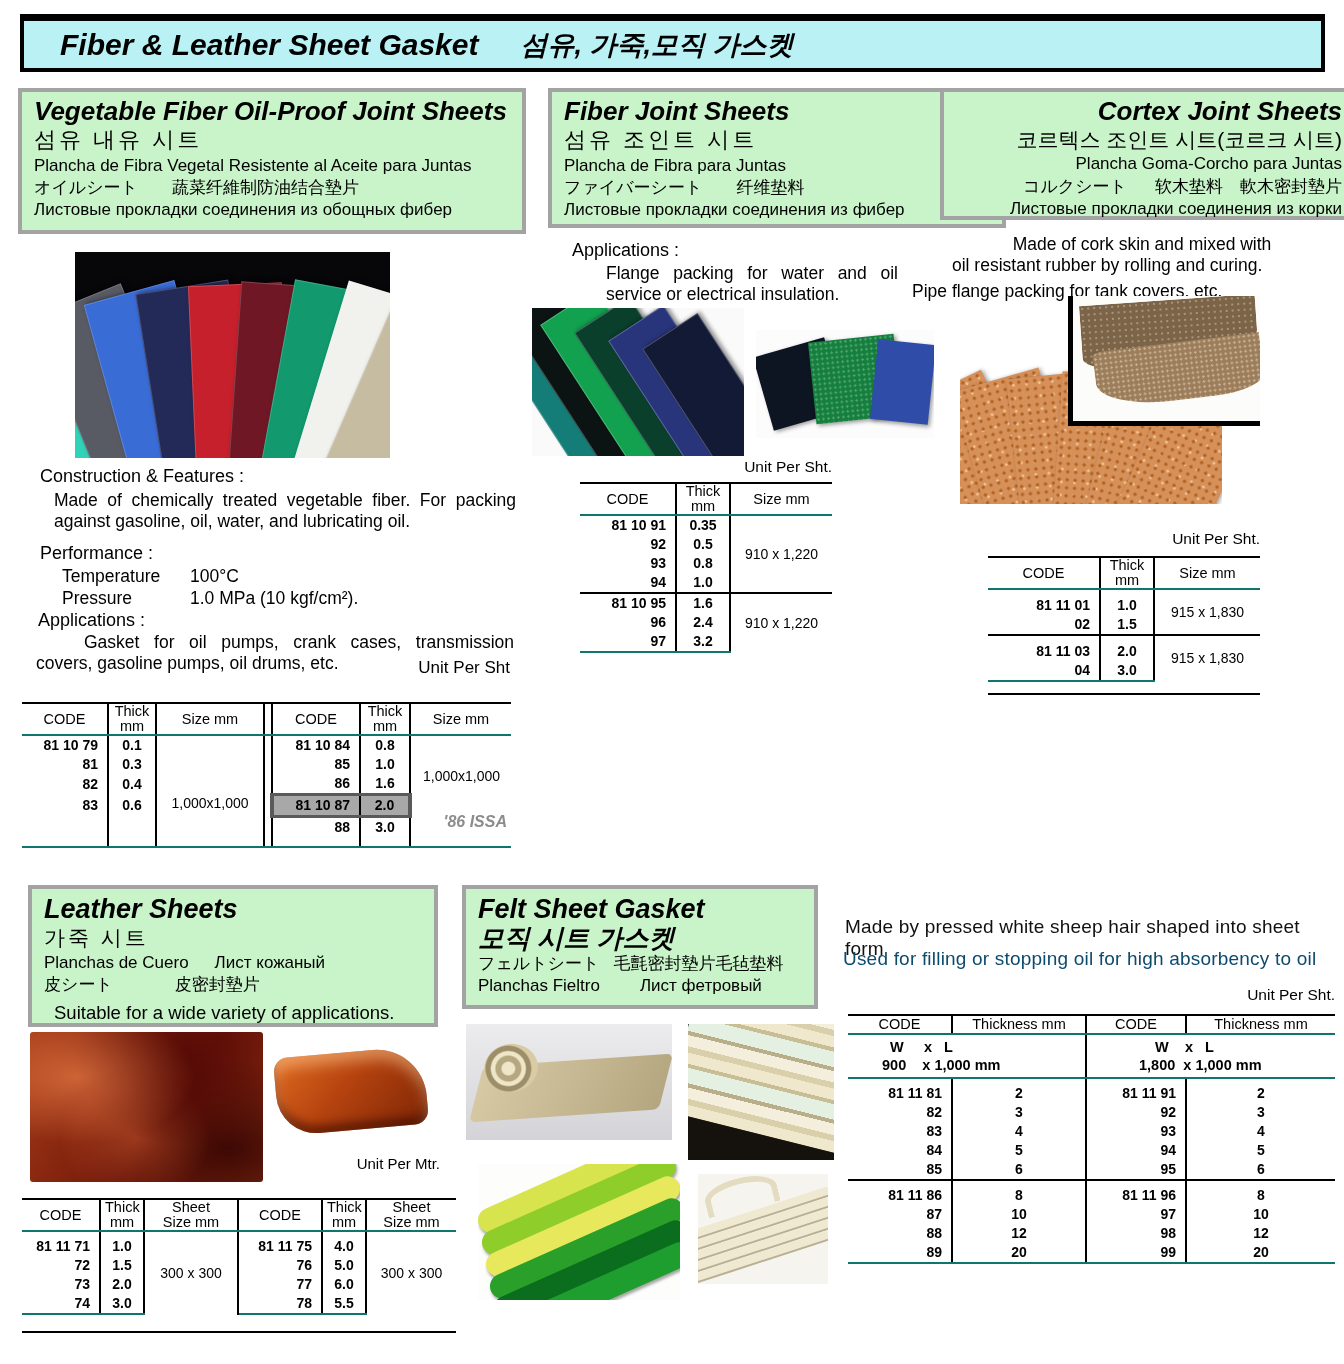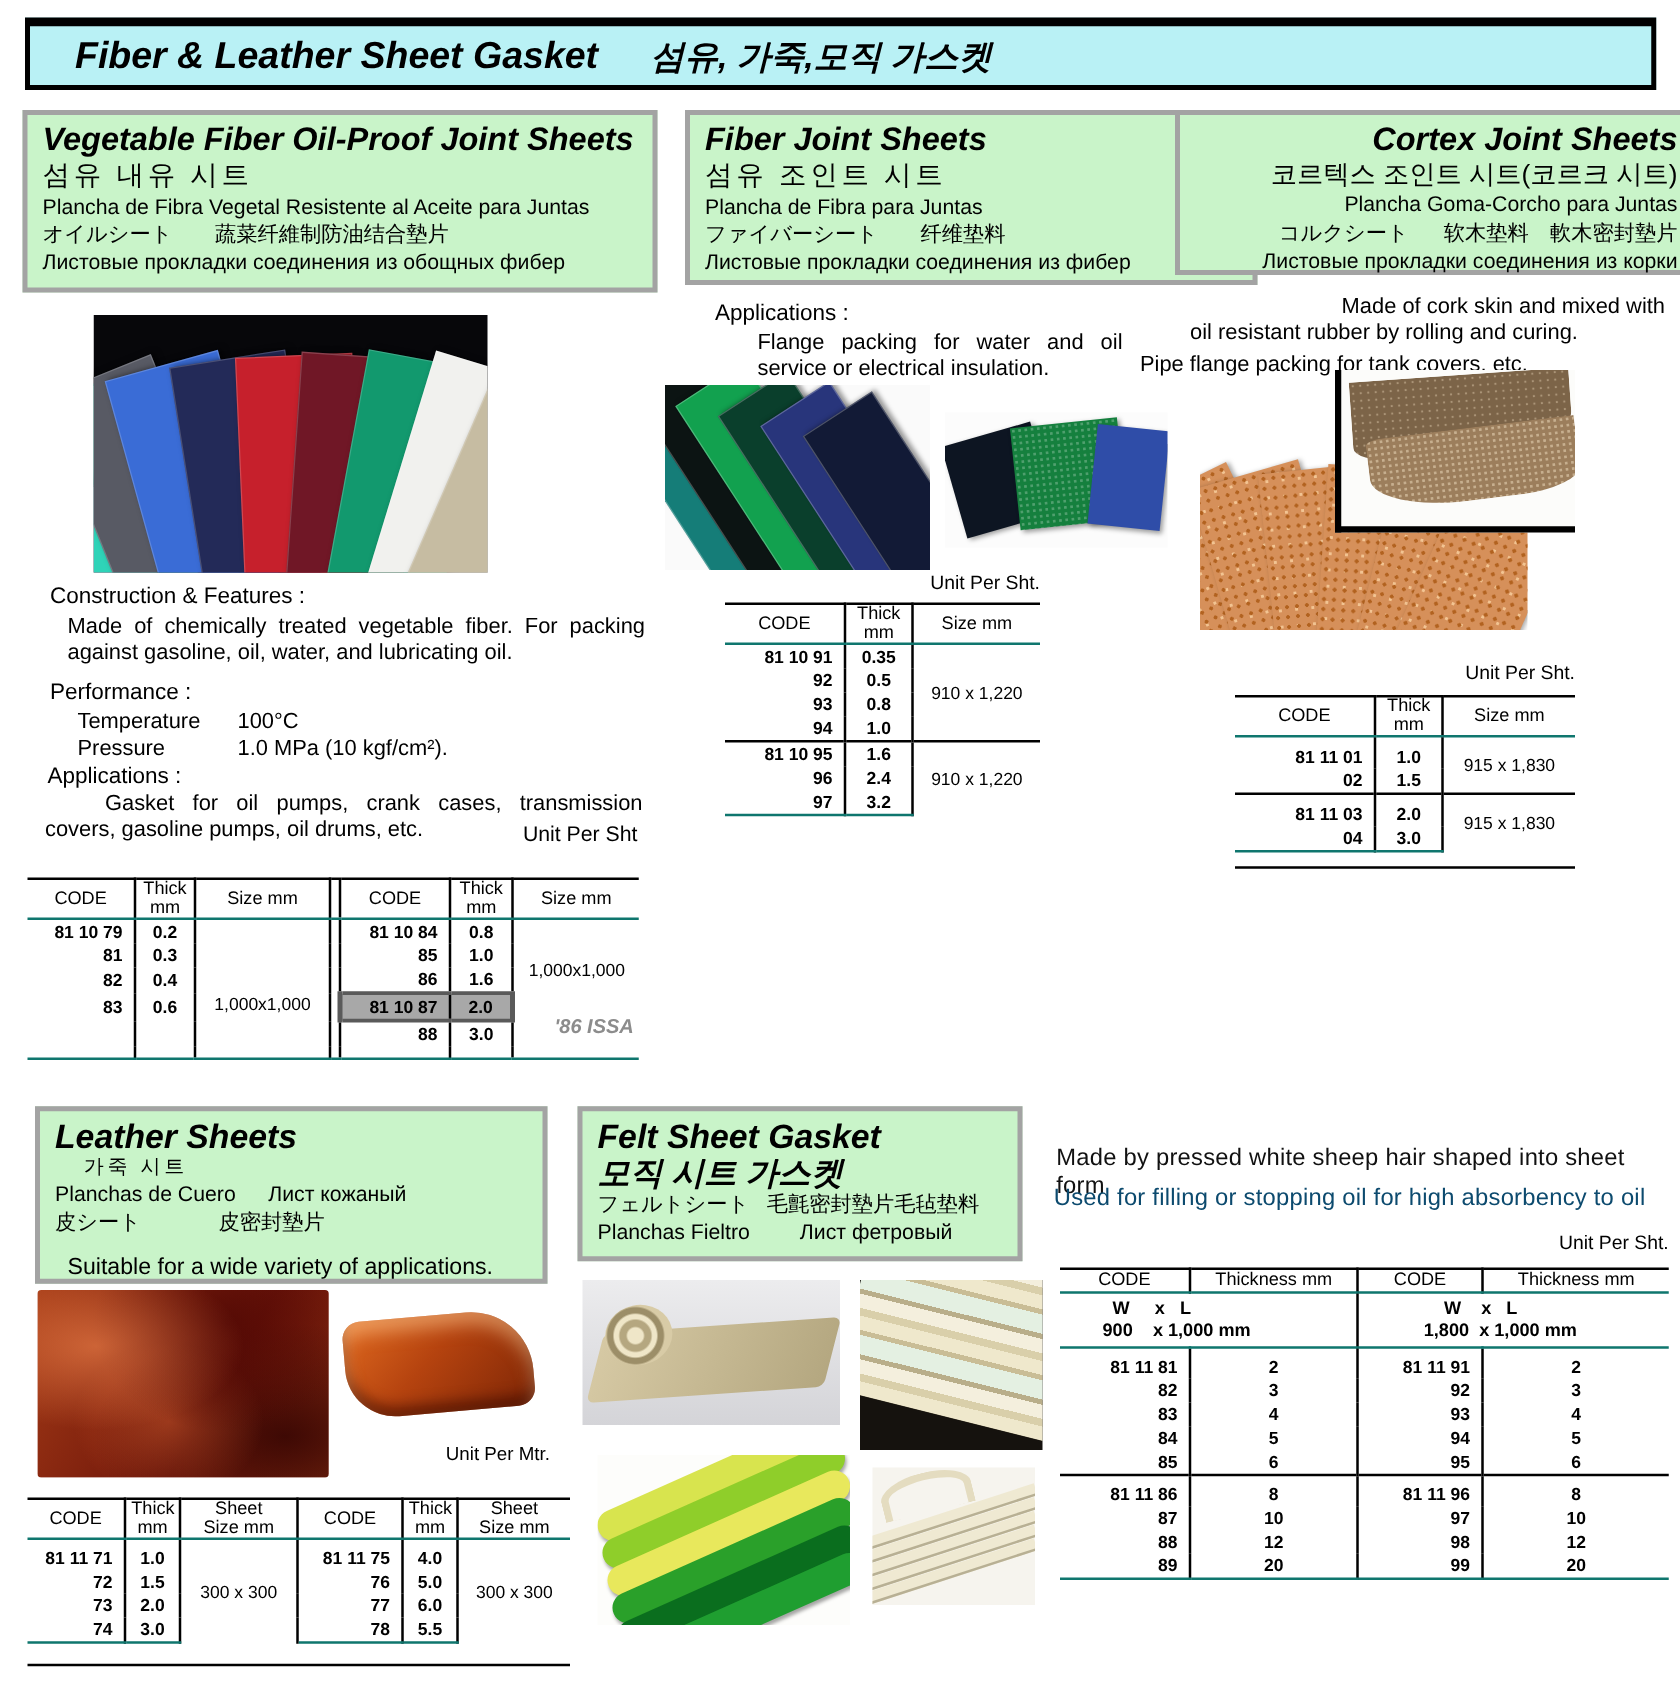--- a/index.html
+++ b/index.html
@@ -183,21 +183,21 @@
     <th class="bt bb"></th>
     <th class="hdr bt bb bl br">CODE</th>
     <th class="hdr bt bb br">
           <div>Thick</div>
           <div>mm</div>
         </th>
     <th class="hdr bt bb">Size mm</th>
   </tr>
   <tr>
     <td class="code br">81 10 79</td>
-    <td class="num br">0.2</td>
+    <td class="num br">0.1</td>
     <td class="br bb sizecell" rowspan="6">
           <div class="size-val">1,000x1,000</div>
         </td>
     <td class="bb" rowspan="6"></td>
     <td class="code bl br">81 10 84</td>
     <td class="num br">0.8</td>
     <td class="bb rel" rowspan="6">
       <div class="size-val">1,000x1,000</div>
       <div class="wm">'86 ISSA</div>
     </td>
@@ -316,21 +316,21 @@
 <div class="abs secbox" style="left:940px;top:88px;width:418px;height:132px;text-align:right;">
   <div class="t">Cortex Joint Sheets</div>
   <div class="ko" style="letter-spacing:0;font-size:21px;">코르텍스 조인트 시트(코르크 시트)</div>
   <div class="row">Plancha Goma-Corcho para Juntas</div>
   <div class="row">
     <span>コルクシート</span><span class="zh-gap" style="margin-left:28px;">软木垫料　軟木密封墊片</span>
   </div>
   <div class="row">Листовые прокладки соединения из корки</div>
 </div>
 
-<div class="abs txt" style="left:952px;top:234px;width:380px;text-align:right;line-height:21px;">Made of cork skin and mixed with</div>
+<div class="abs txt" style="left:952px;top:234px;width:380px;text-align:center;line-height:21px;">Made of cork skin and mixed with</div>
 <div class="abs txt" style="left:952px;top:255px;width:380px;text-align:left;line-height:21px;">oil resistant rubber by  rolling and curing.</div>
 <div class="abs txt" style="left:912px;top:281px;width:380px;text-align:left;line-height:21px;">Pipe flange packing for tank covers, etc.</div>
 
 <div class="photo corkfan" style="left:960px;top:328px;width:262px;height:176px;">
   <div class="cork" style="left:2px;transform:rotate(-26deg);"></div>
   <div class="cork" style="left:32px;transform:rotate(-16deg);"></div>
   <div class="cork" style="left:62px;transform:rotate(-6deg);"></div>
   <div class="cork" style="left:92px;transform:rotate(4deg);"></div>
   <div class="cork" style="left:122px;transform:rotate(14deg);"></div>
   <div class="cork" style="left:152px;transform:rotate(24deg);"></div>
@@ -374,21 +374,21 @@
   <tr>
     <td class="code br pb bb">04</td>
     <td class="num br pb bb">3.0</td>
   </tr>
 </tbody>
   </table>
 <div class="abs" style="left:988px;top:693px;width:272px;border-bottom:2px solid #000;"></div>
 
 <div class="abs secbox" style="left:28px;top:885px;width:410px;height:142px;">
   <div class="t" style="font-size:27px;">Leather Sheets</div>
-  <div class="ko" style="font-size:16px;margin-left:23px;">가죽 시트</div>
+  <div class="ko" style="font-size:21px;">가죽 시트</div>
   <div class="row">
     <span>Planchas de Cuero</span><span style="margin-left:26px;">Лист кожаный</span>
   </div>
   <div class="row">
     <span>皮シート</span><span style="margin-left:62px;">皮密封墊片</span>
   </div>
 </div>
 
 <div class="abs" style="left:54px;top:1002px;font-size:18.5px;">Suitable for a wide variety of applications.</div>
 

